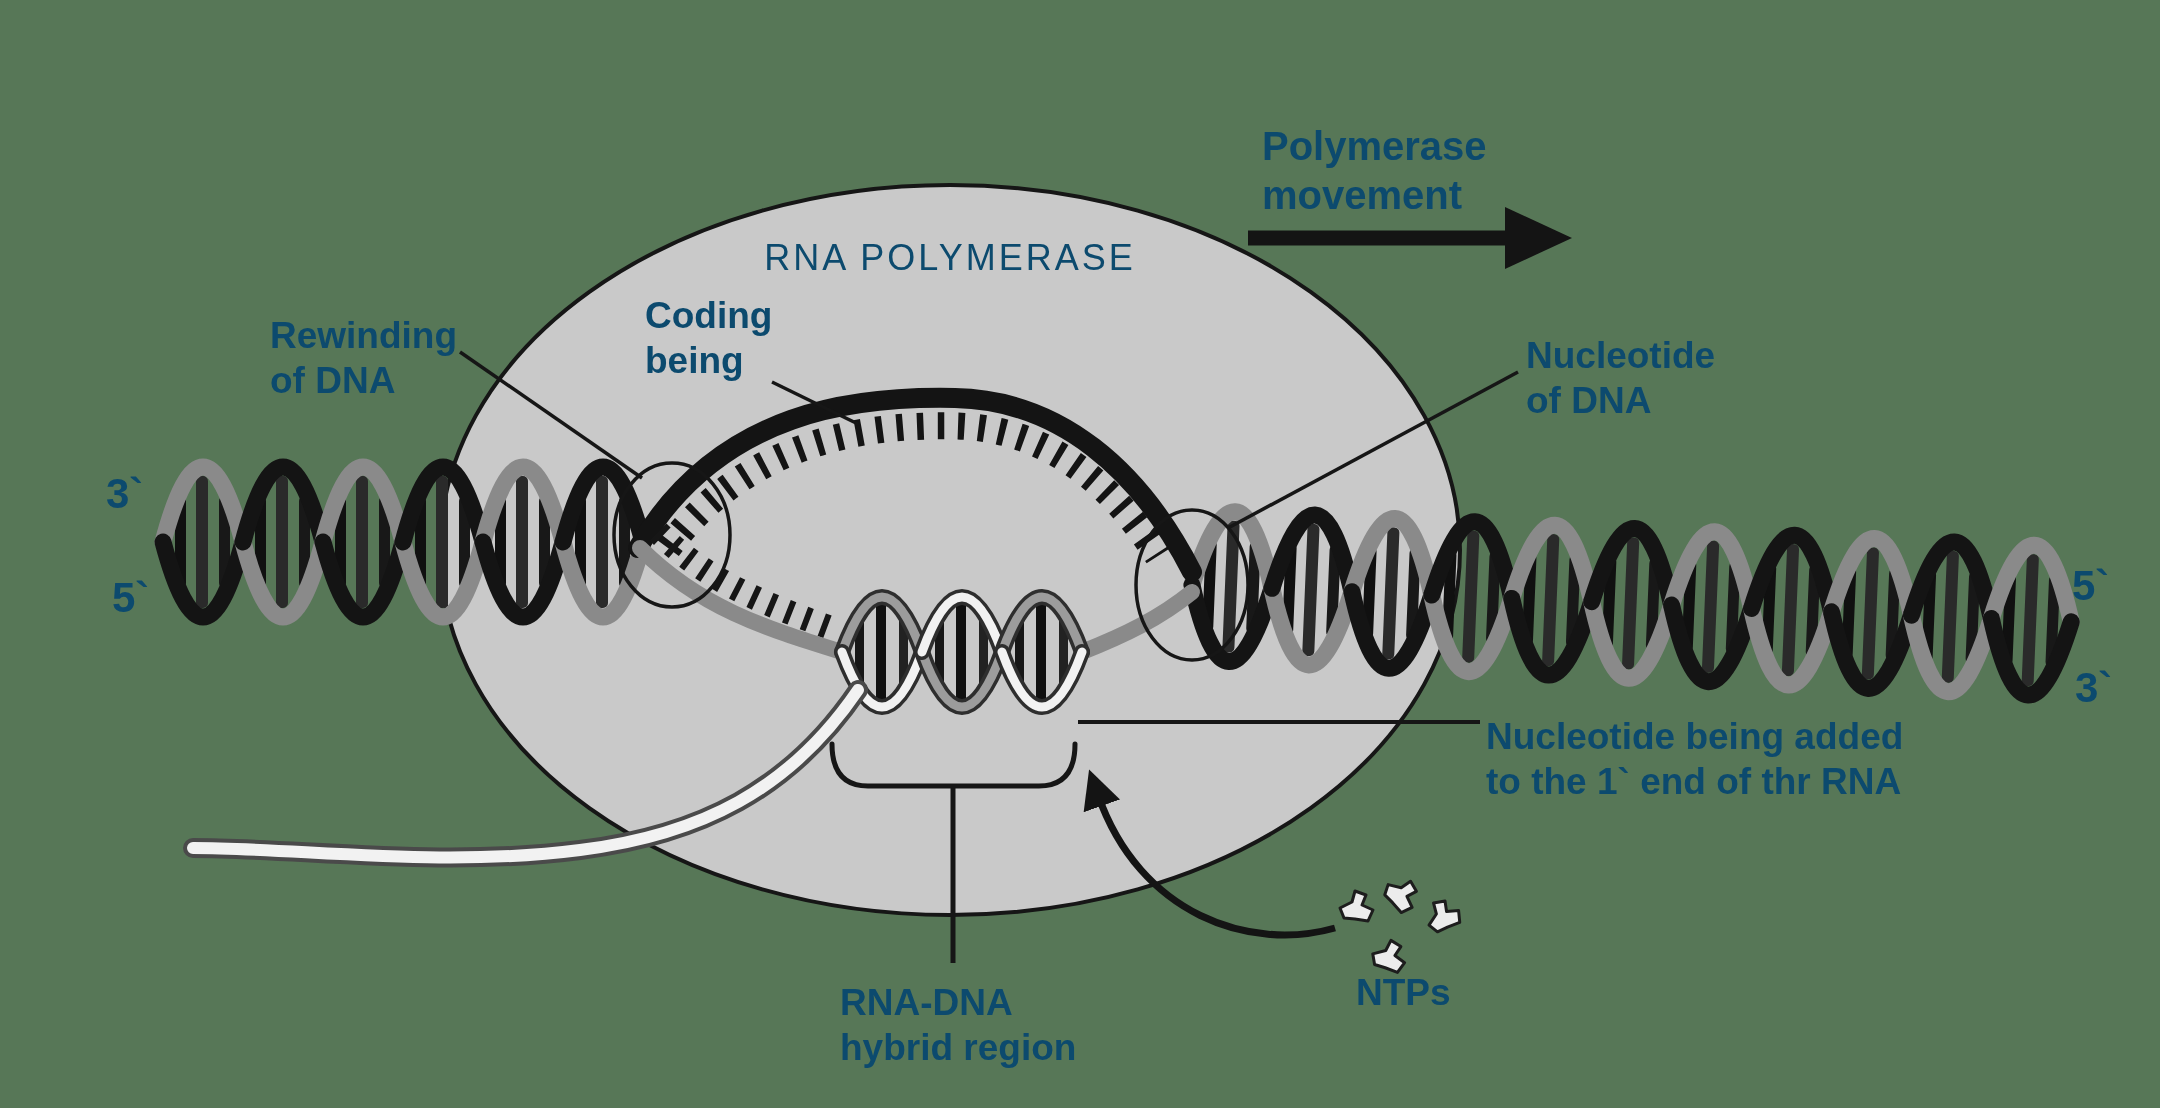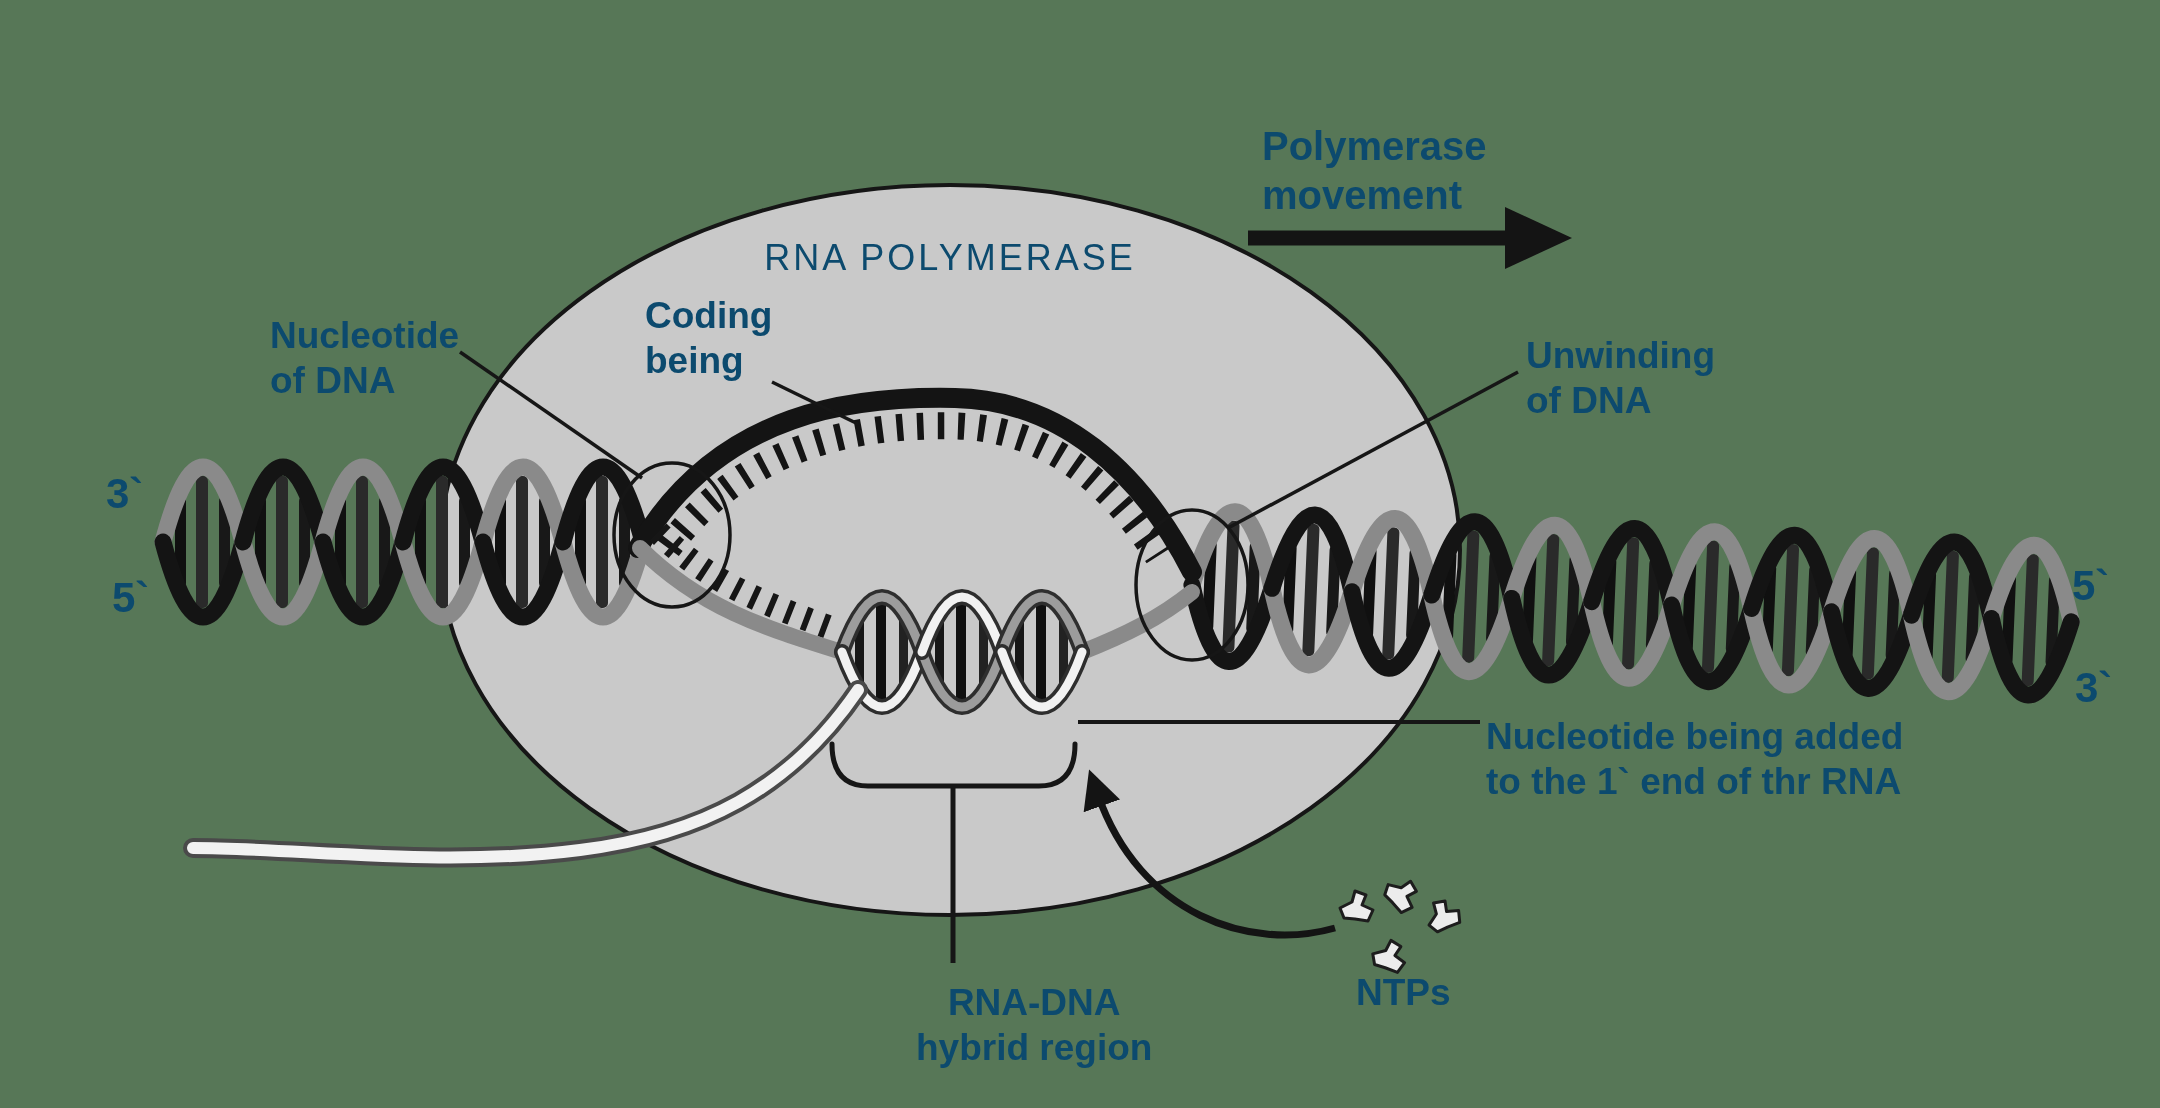--- a/index.html
+++ b/index.html
@@ -130,33 +130,33 @@
       <use href="#ntp" transform="translate(1426,920) rotate(-30)"></use>
       <use href="#ntp" transform="translate(1374,948) rotate(12)"></use>
     </g>
   </svg>
 
   <div class="lbl title" style="left:750px;top:236px;">RNA POLYMERASE</div>
 
   <div class="lbl mov" style="left:1262px;top:122px;">Polymerase
 movement</div>
 
-  <div class="lbl" style="left:270px;top:313px;">Nucleotide
+  <div class="lbl" style="left:270px;top:313px;">Rewinding
 of DNA</div>
 
   <div class="lbl" style="left:645px;top:293px;">Coding
 being</div>
 
-  <div class="lbl" style="left:1526px;top:333px;">Unwinding
+  <div class="lbl" style="left:1526px;top:333px;">Nucleotide
 of DNA</div>
 
   <div class="lbl" style="left:1486px;top:714px;">Nucleotide being added
 to the 1` end of thr RNA</div>
 
-  <div class="lbl" style="left:916px;top:980px;text-align:center;">RNA-DNA
+  <div class="lbl" style="left:840px;top:980px;">RNA-DNA
 hybrid region</div>
 
   <div class="lbl" style="left:1356px;top:970px;">NTPs</div>
 
   <div class="lbl prime" style="left:106px;top:468px;">3`</div>
   <div class="lbl prime" style="left:112px;top:572px;">5`</div>
   <div class="lbl prime" style="left:2072px;top:560px;">5`</div>
   <div class="lbl prime" style="left:2075px;top:662px;">3`</div>
 
 </div>

